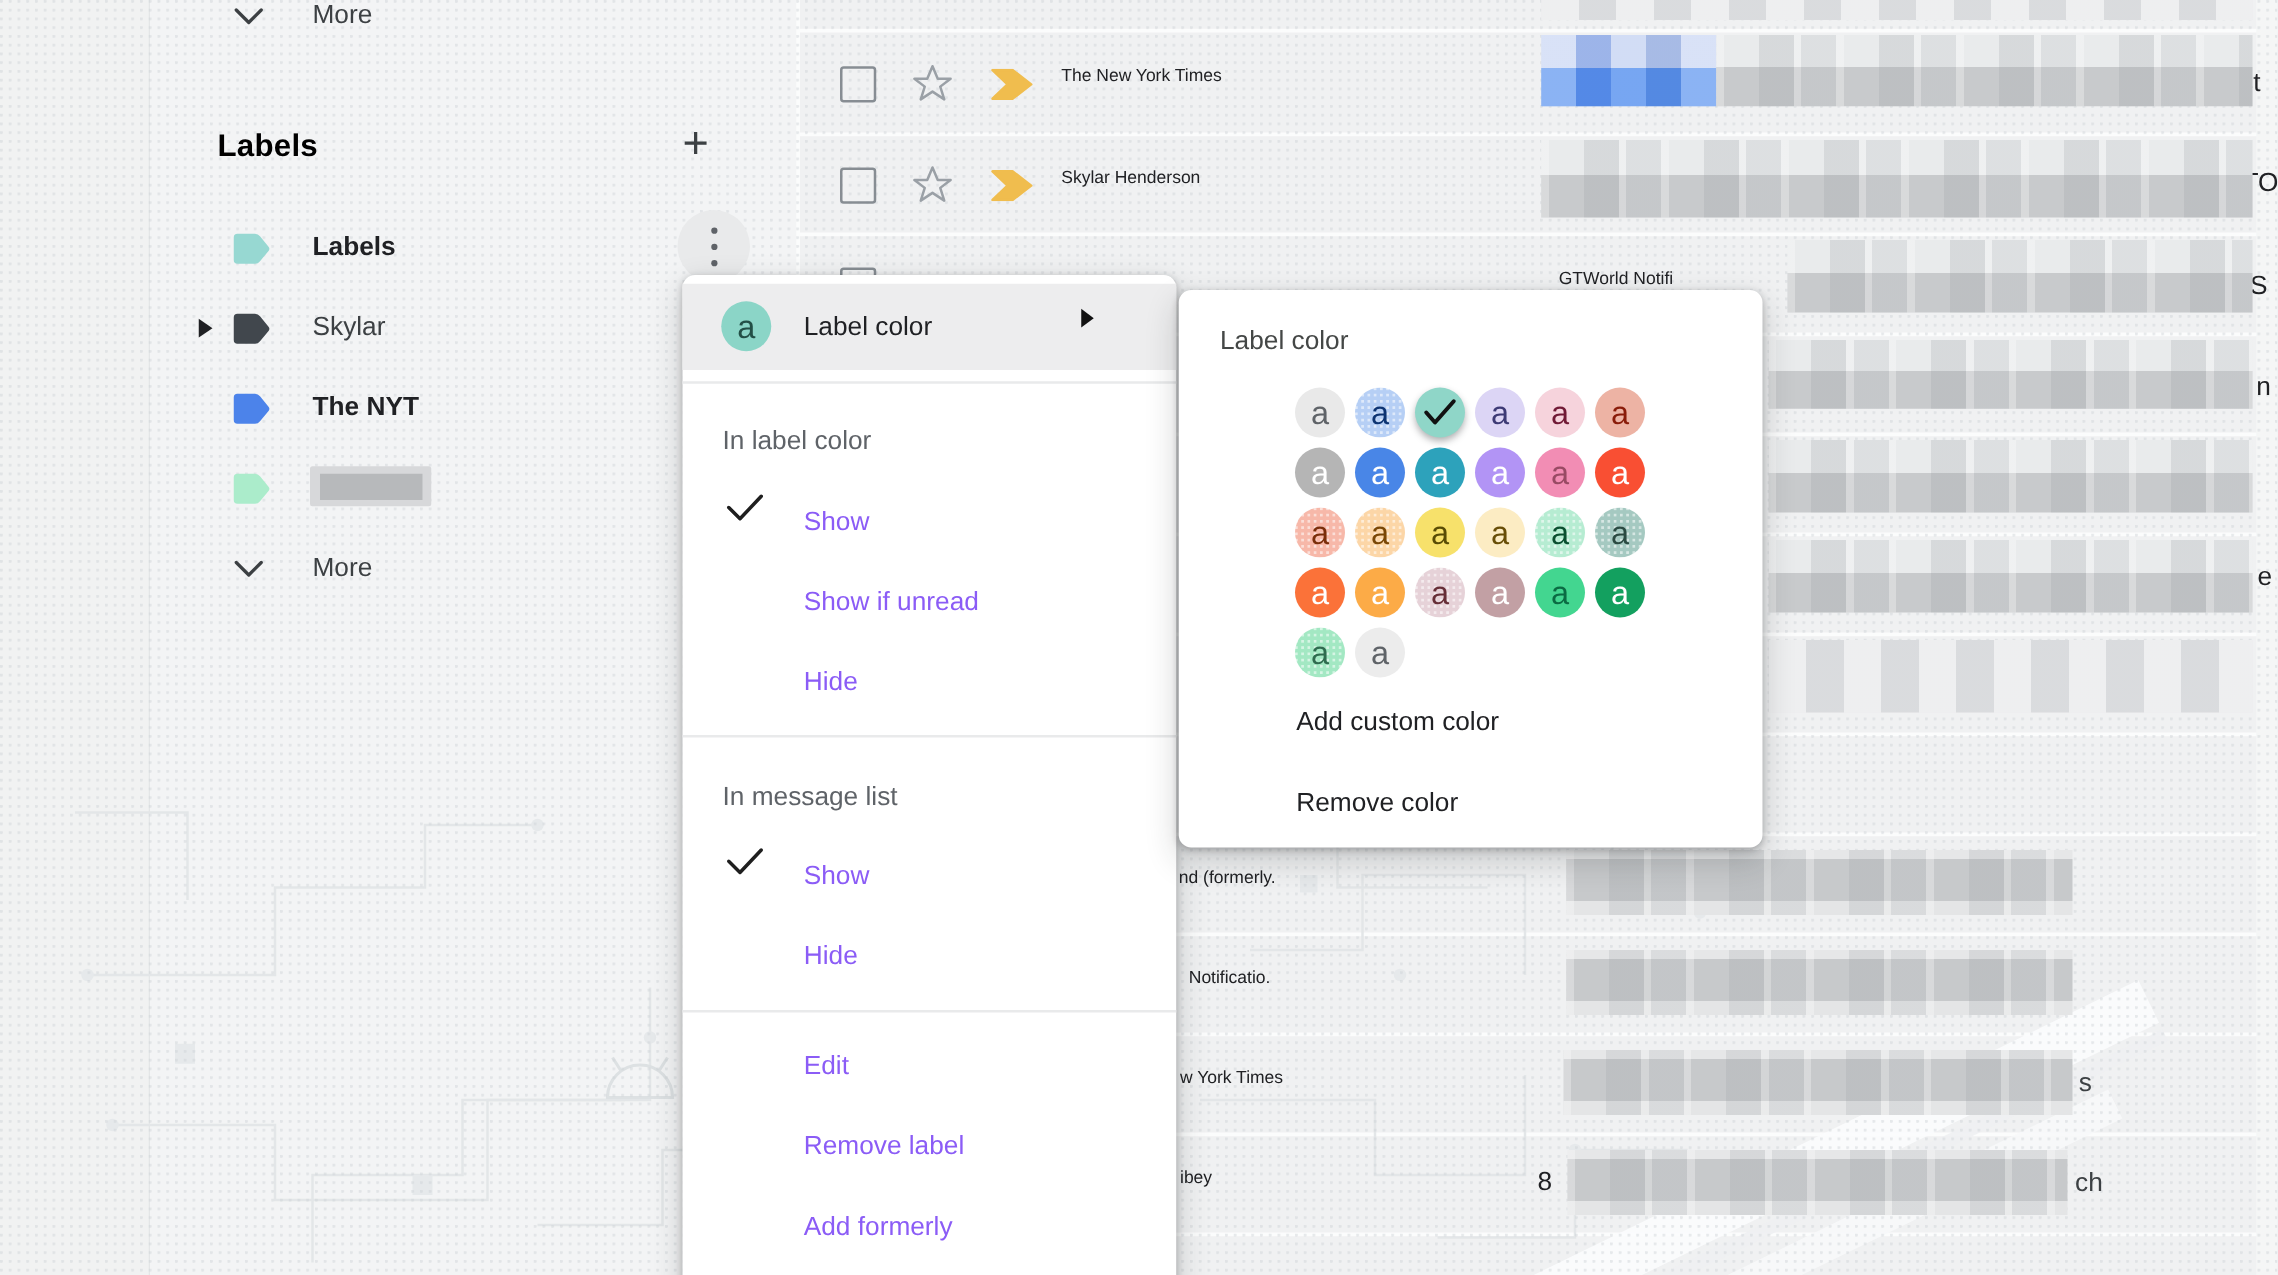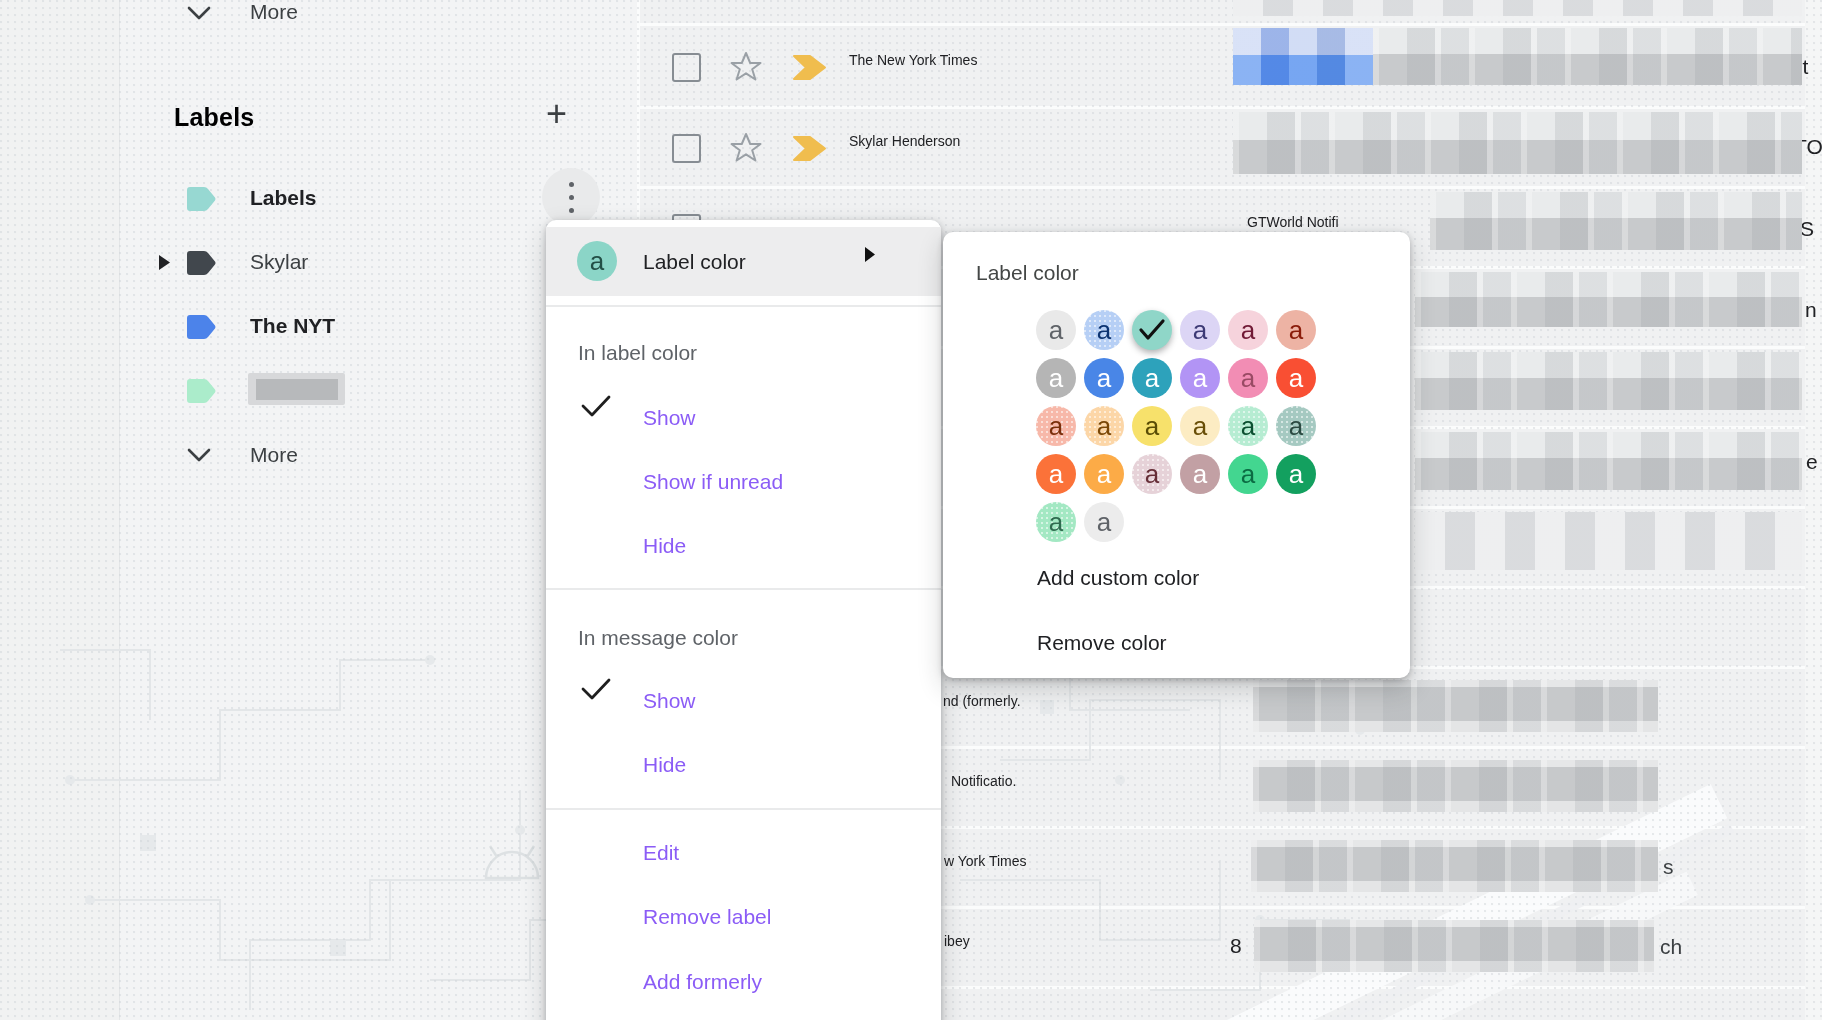--- a/index.html
+++ b/index.html
@@ -271,21 +271,21 @@
   <div class="check" style="top:174px">
     <svg width="30" height="24" viewBox="0 0 30 24">
         <polyline points="2,12 11,21 28,3" fill="none" stroke="#1f1f1f" stroke-width="2.8" stroke-linecap="round" stroke-linejoin="round"></polyline>
       </svg>
   </div>
   <div class="menu-item" style="top:186px">Show</div>
   <div class="menu-item" style="top:250px">Show if unread</div>
   <div class="menu-item" style="top:314px">Hide</div>
 
   <div class="menu-divider" style="top:368px"></div>
-  <div class="menu-header" style="top:406px">In message color</div>
+  <div class="menu-header" style="top:406px">In message list</div>
 
   <div class="check" style="top:457px">
     <svg width="30" height="24" viewBox="0 0 30 24">
         <polyline points="2,12 11,21 28,3" fill="none" stroke="#1f1f1f" stroke-width="2.8" stroke-linecap="round" stroke-linejoin="round"></polyline>
       </svg>
   </div>
   <div class="menu-item" style="top:469px">Show</div>
   <div class="menu-item" style="top:533px">Hide</div>
 
   <div class="menu-divider" style="top:588px"></div>

